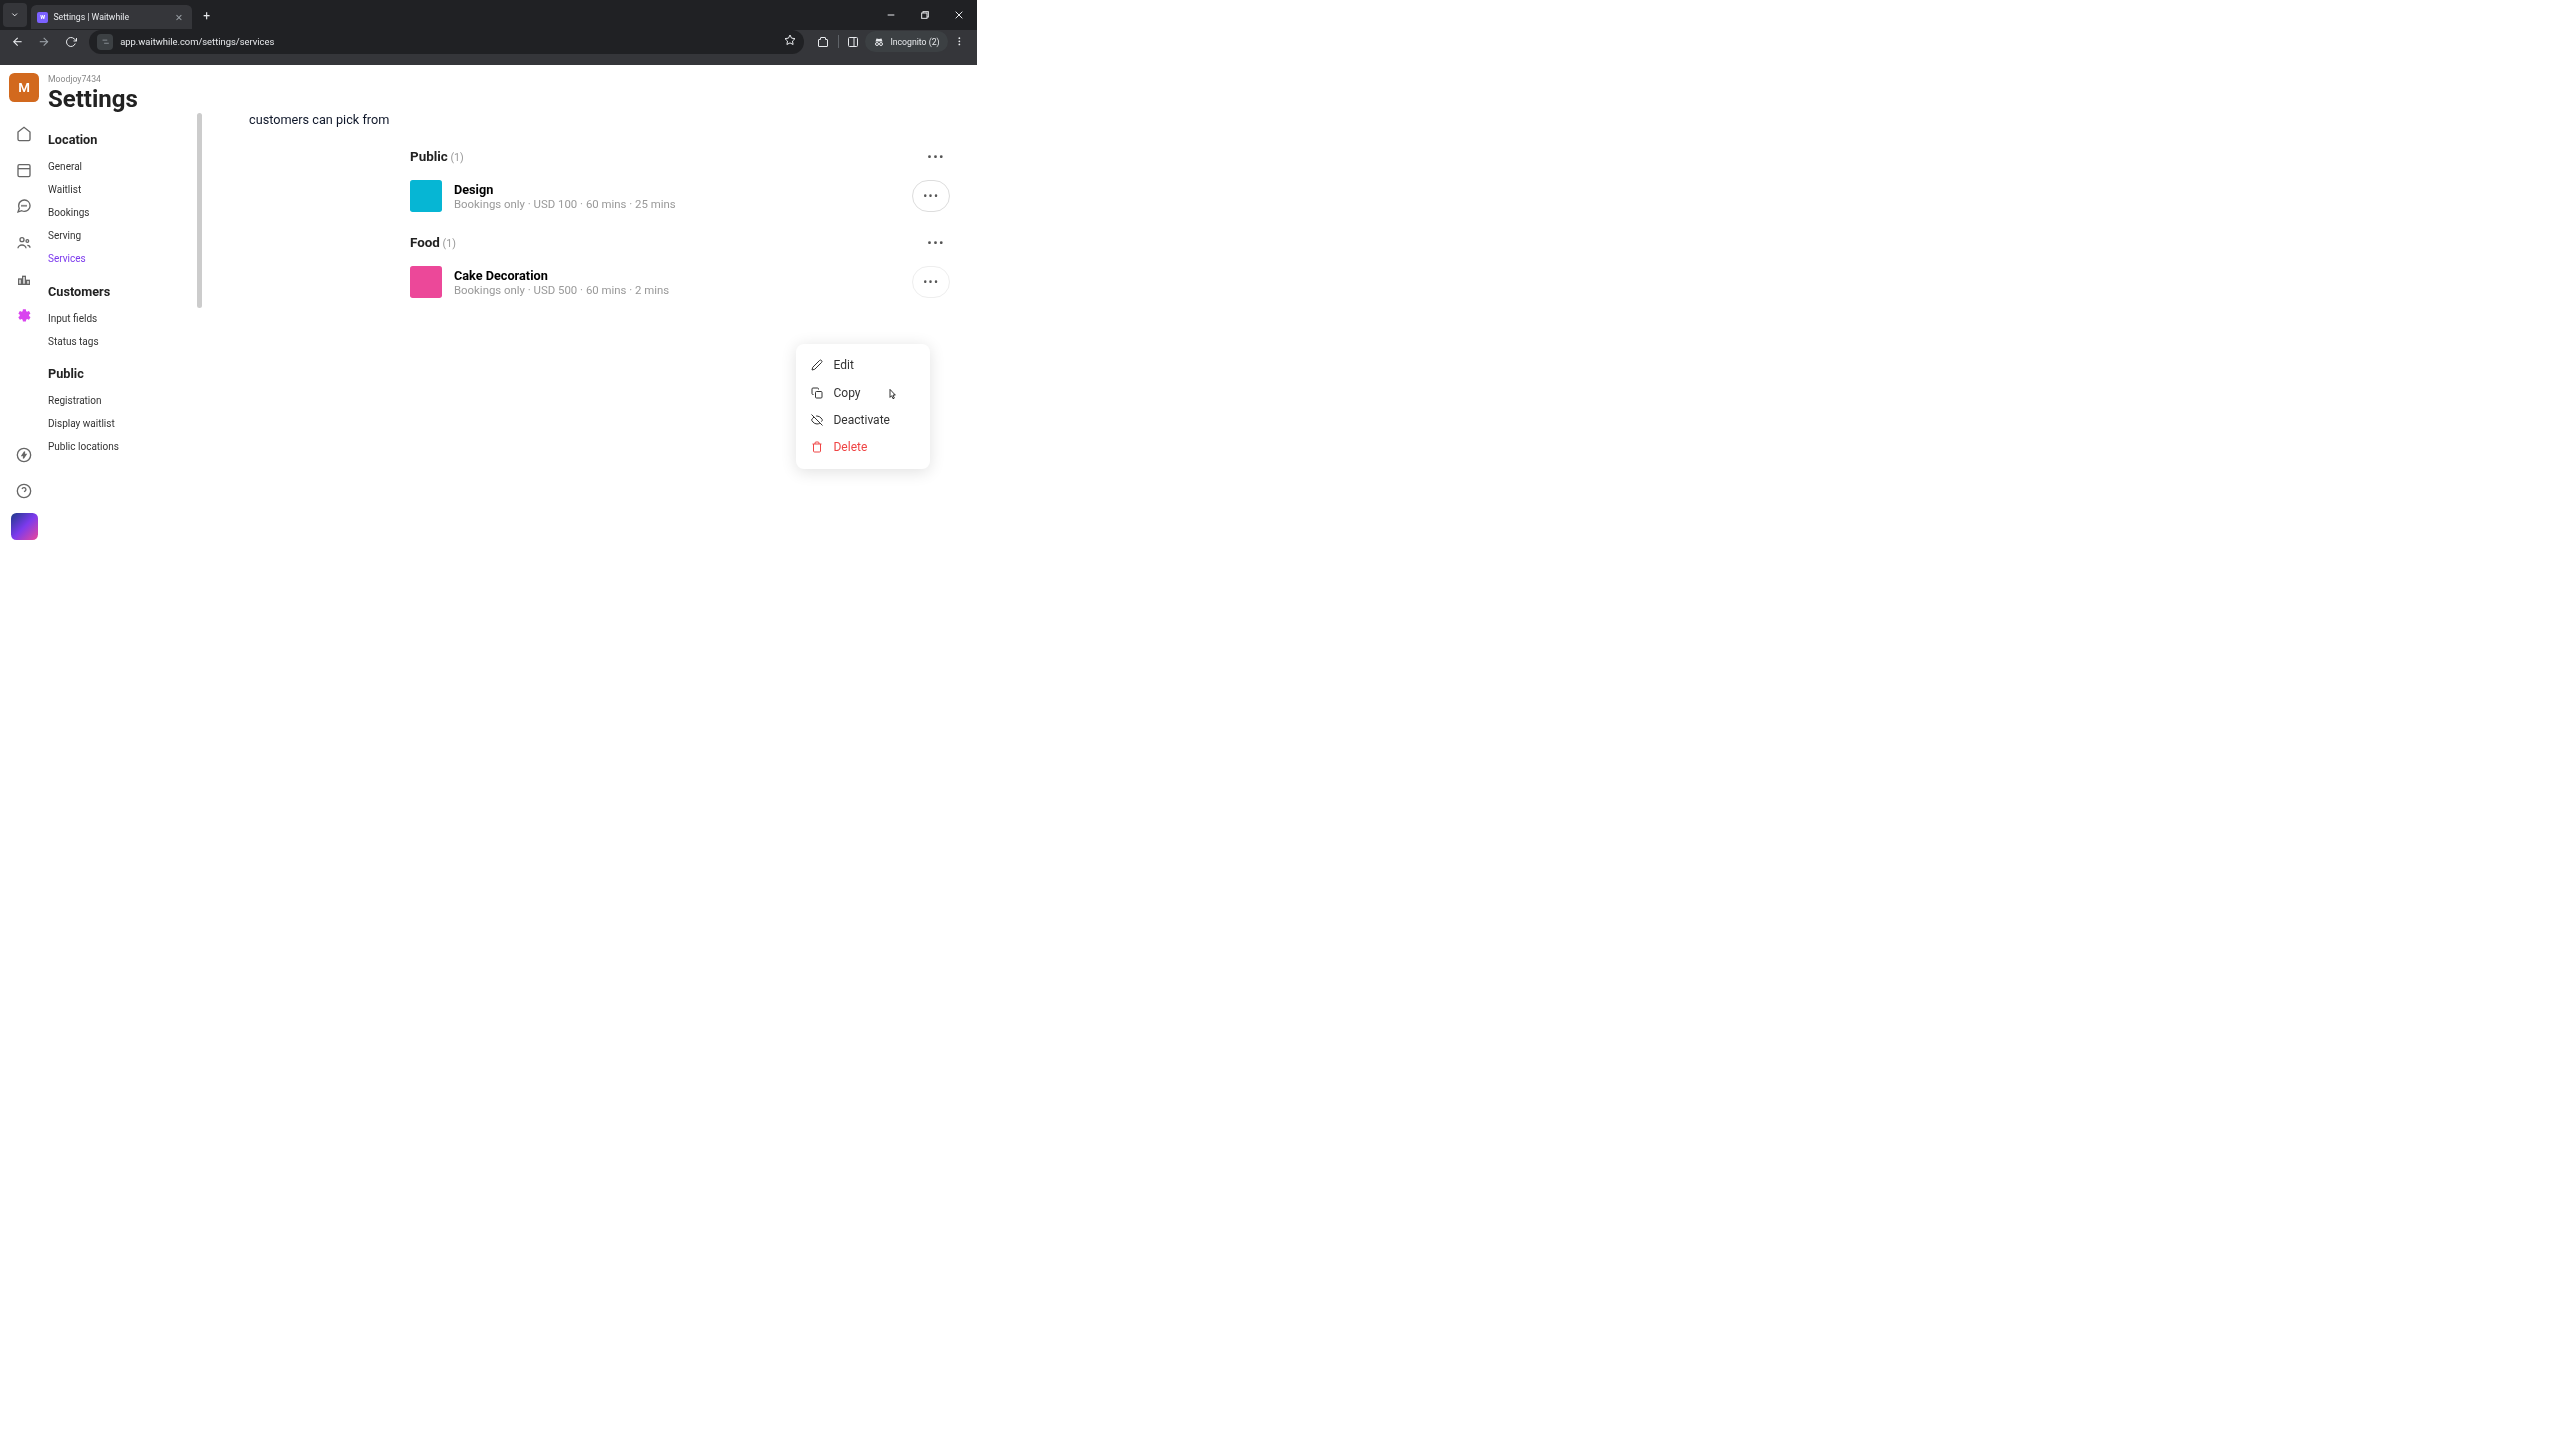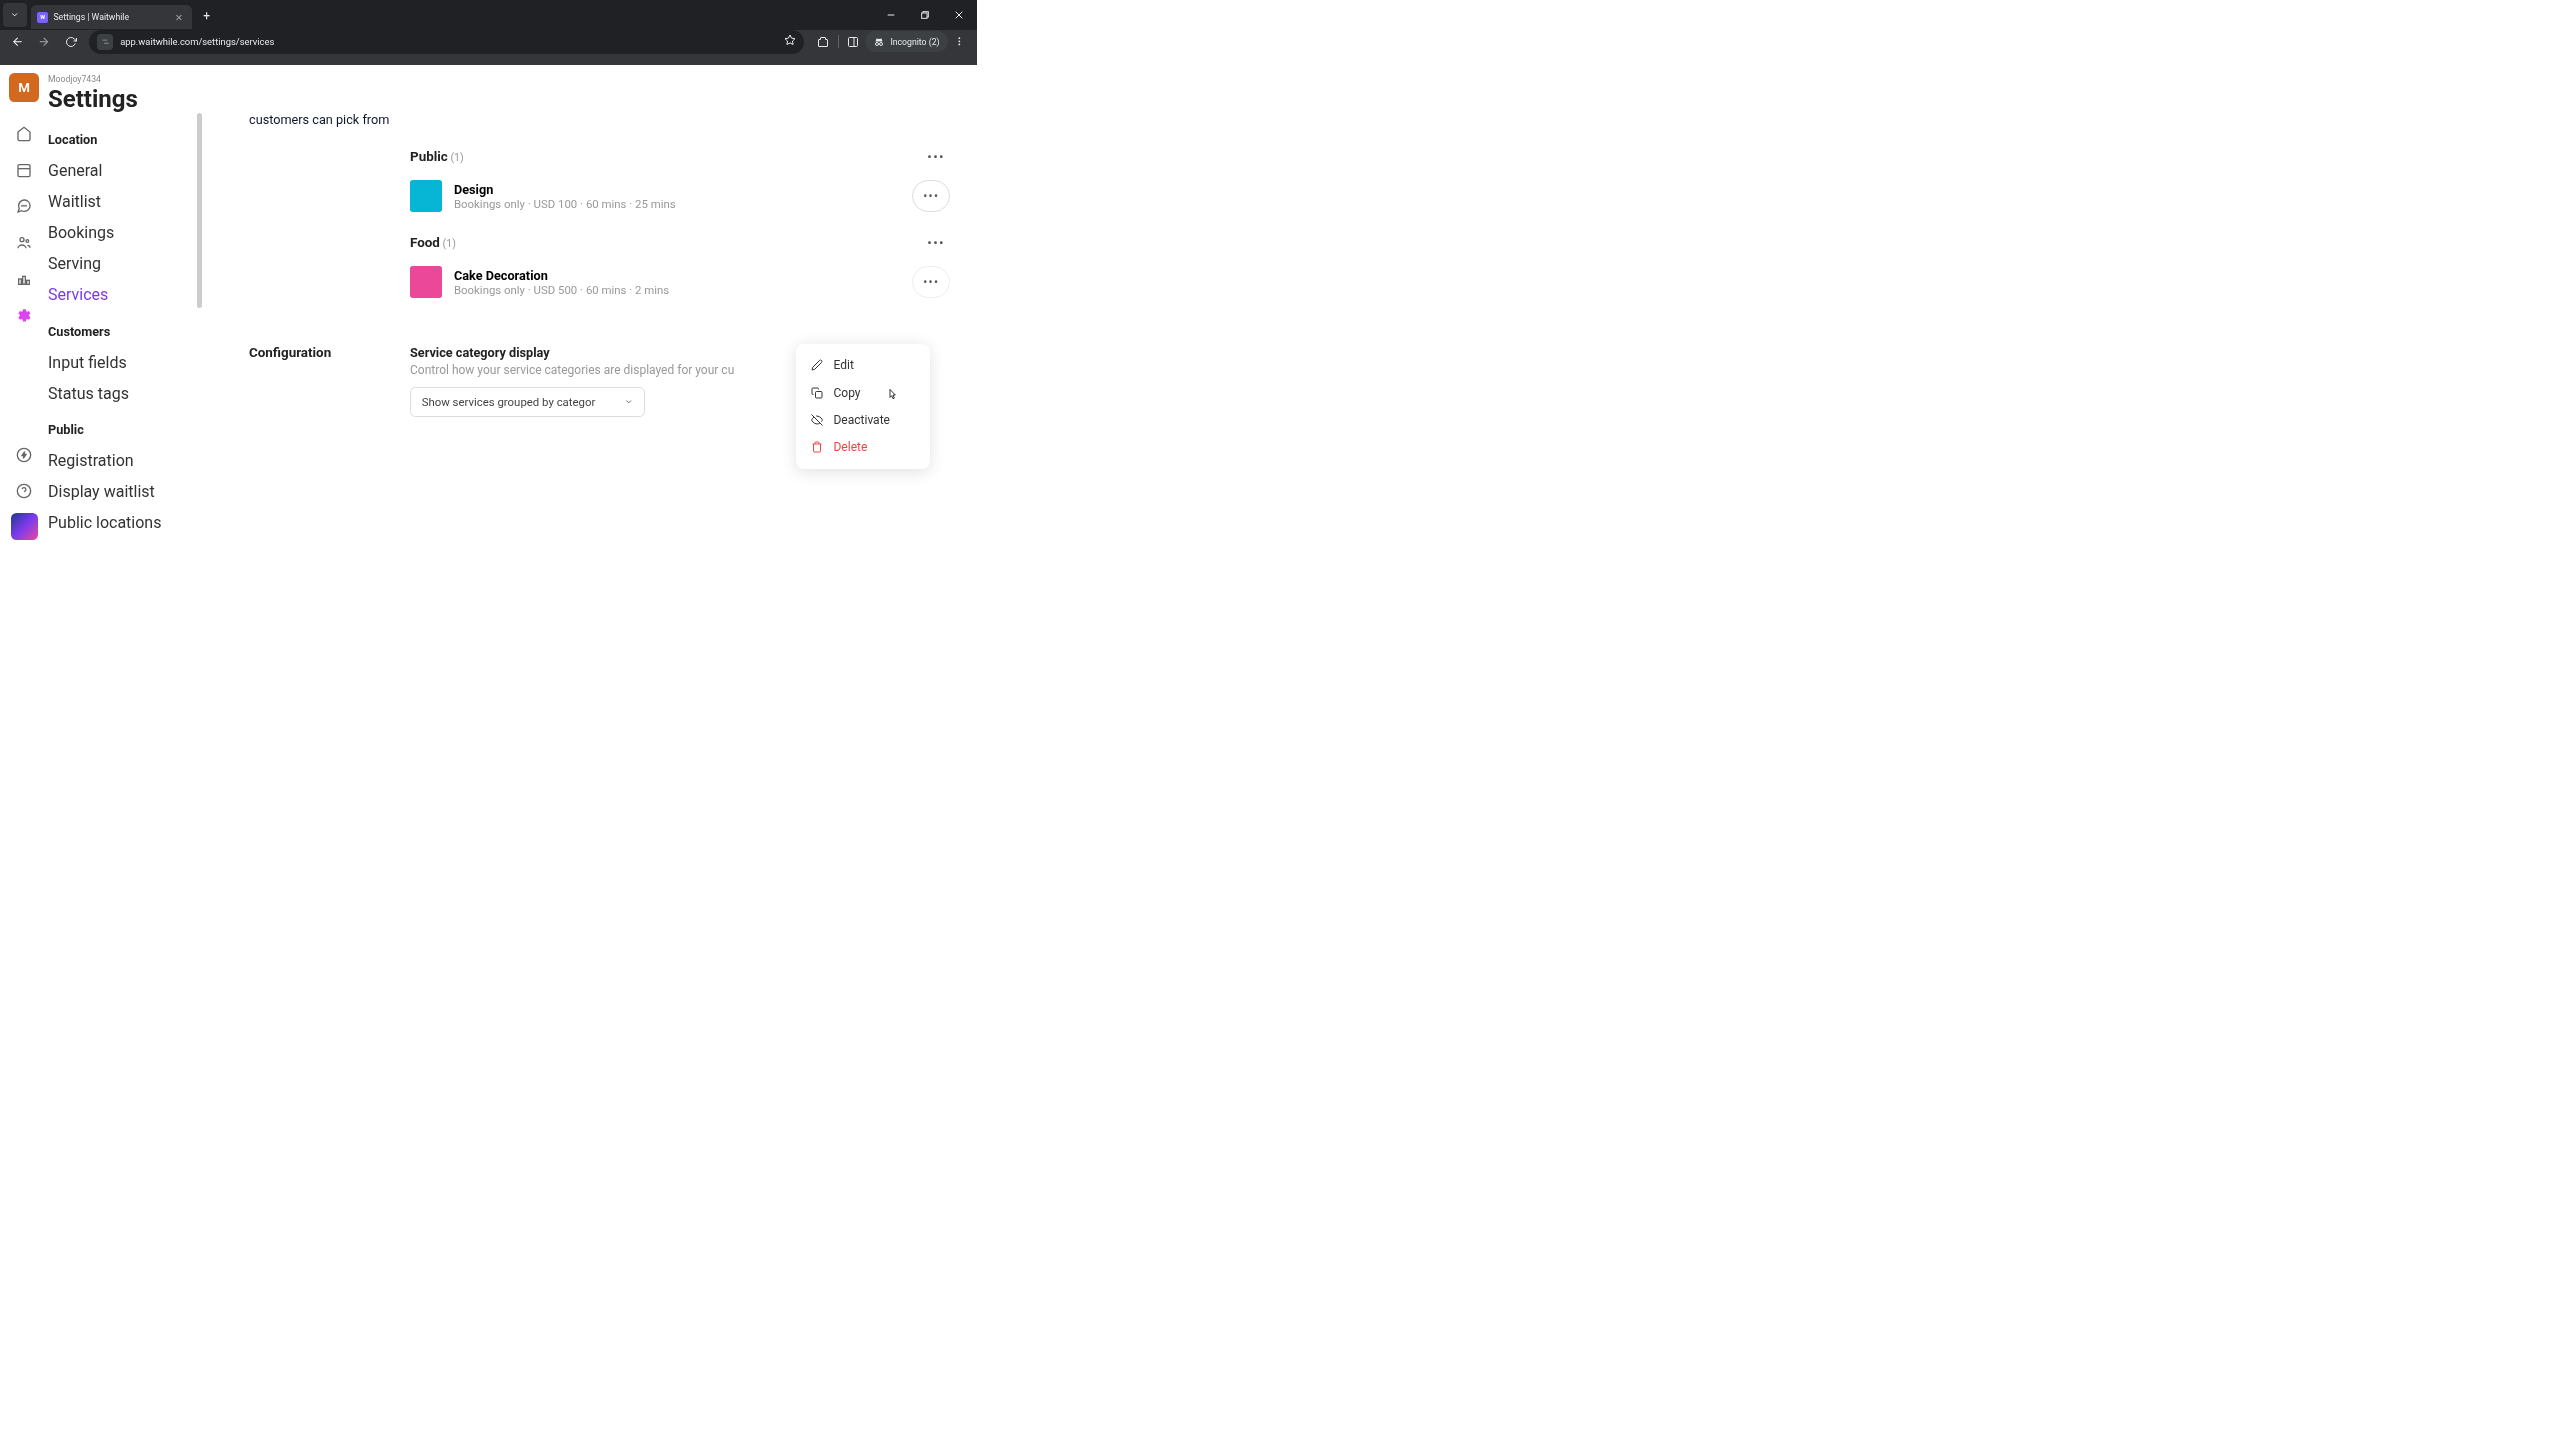--- a/index.html
+++ b/index.html
@@ -246,21 +246,21 @@
     .sidebar-section {
       margin-bottom: 13.4px;
     }
     .sidebar-heading {
       font-size: 12.7px;
       font-weight: 700;
       color: #222;
       margin-bottom: 8px;
     }
     .sidebar-item {
-      font-size: 16px;
+      font-size: 10px;
       color: #333;
       padding: 6px 0;
       cursor: pointer;
     }
     .sidebar-item.active {
       color: #7c3aed;
     }
     .main {
       flex: 1;
       padding: 0 13.4px 0 47px;
@@ -655,33 +655,20 @@
             <div class="service-info">
               <div class="service-name">Cake Decoration</div>
               <div class="service-meta">Bookings only · USD 500 · 60 mins · 2 mins</div>
             </div>
             <div class="service-actions borderless">•••</div>
           </div>
         </div>
       </div>
     </div>
 
-    <div class="config-section">
-      <div class="config-label">Configuration</div>
-      <div class="config-content">
-        <div class="config-heading">Service category display</div>
-        <div class="config-desc">Control how your service categories are displayed for your cu</div>
-        <div class="select-box">
-          <span>Show services grouped by categor</span>
-          <svg width="9.4" height="9.4" viewBox="0 0 24 24" fill="none" stroke="currentColor" stroke-width="2">
-              <polyline points="6 9 12 15 18 9"></polyline>
-            </svg>
-        </div>
-      </div>
-    </div>
 
     <div class="context-menu">
       <div class="menu-item">
         <span class="menu-icon">
           <svg width="12" height="12" viewBox="0 0 24 24" fill="none" stroke="currentColor" stroke-width="2">
               <path d="M17 3a2.828 2.828 0 1 1 4 4L7.5 20.5 2 22l1.5-5.5L17 3z"></path>
             </svg>
         </span>
         <span>Edit</span>
       </div>

